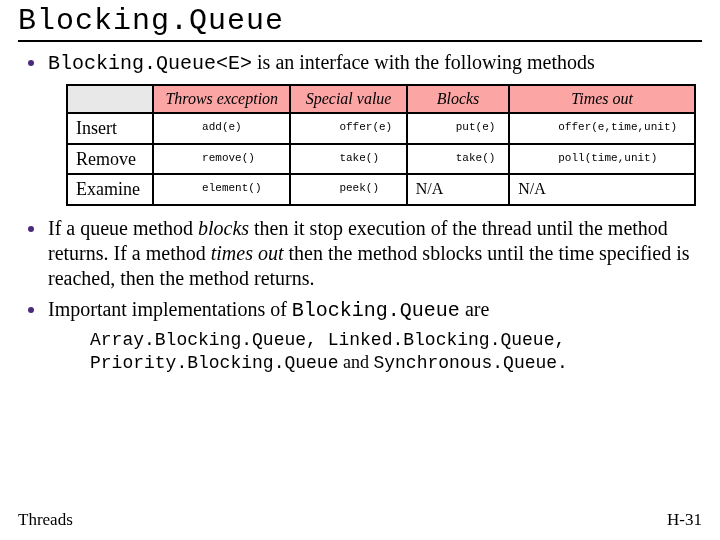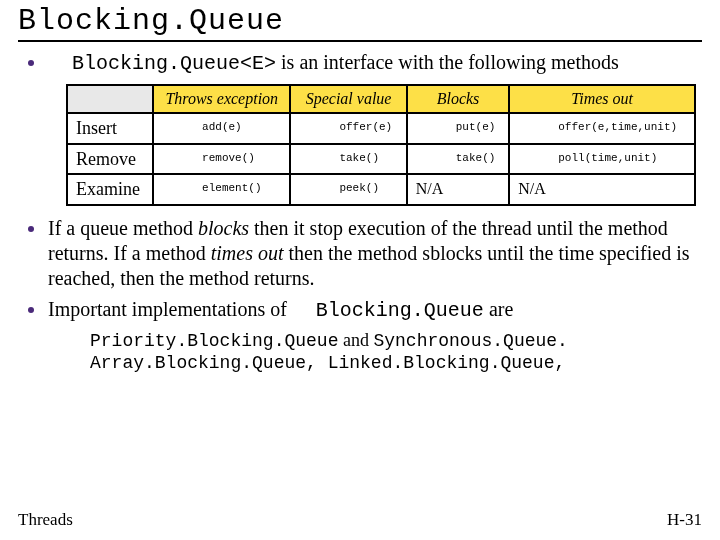--- a/index.html
+++ b/index.html
@@ -6,21 +6,21 @@
   html, body { margin: 0; padding: 0; }
   body {
     width: 720px;
     height: 540px;
     font-family: "Times New Roman", Times, serif;
     color: #000;
     background: #fff;
     position: relative;
     overflow: hidden;
   }
-  .mono { font-family: "Courier New", Courier, monospace; margin-left: 24px; }
+  .mono { font-family: "Courier New", Courier, monospace; }
   .italic { font-style: italic; }
 
   .title-wrap {
     padding: 4px 18px 0 18px;
   }
   .title {
     font-family: "Courier New", Courier, monospace;
     font-size: 30px;
     letter-spacing: 1px;
   }
@@ -57,21 +57,21 @@
     font-size: 16px;
     width: 630px;
   }
   table.methods th, table.methods td {
     border: 2px solid #000;
     padding: 3px 8px;
     text-align: left;
     vertical-align: middle;
   }
   table.methods th {
-    background: #fde047;
+    background: #fca5a5;
     font-weight: normal;
     font-style: italic;
     text-align: center;
   }
   table.methods th.corner {
     background: #e8e8e8;
   }
   table.methods td.rowlabel {
     font-family: "Times New Roman", serif;
     font-size: 18px;
@@ -163,24 +163,24 @@
   </div>
 
   <div class="bullet">
     <div class="dot"></div>
     <div class="bullet-body">
       <span>Important implementations of </span><span class="mono">Blocking.Queue</span><span> are</span>
     </div>
   </div>
 
   <div class="indent-block">
+    <div>Array.Blocking.Queue, Linked.Blocking.Queue,</div>
     <div>
       <span>Priority.Blocking.Queue</span><span class="serif"> and </span><span>Synchronous.Queue.</span>
     </div>
-    <div>Array.Blocking.Queue, Linked.Blocking.Queue,</div>
   </div>
 
 </div>
 
 <div class="footer">
   <span>Threads</span>
   <span>H-31</span>
 </div>
 
 </body></html>

